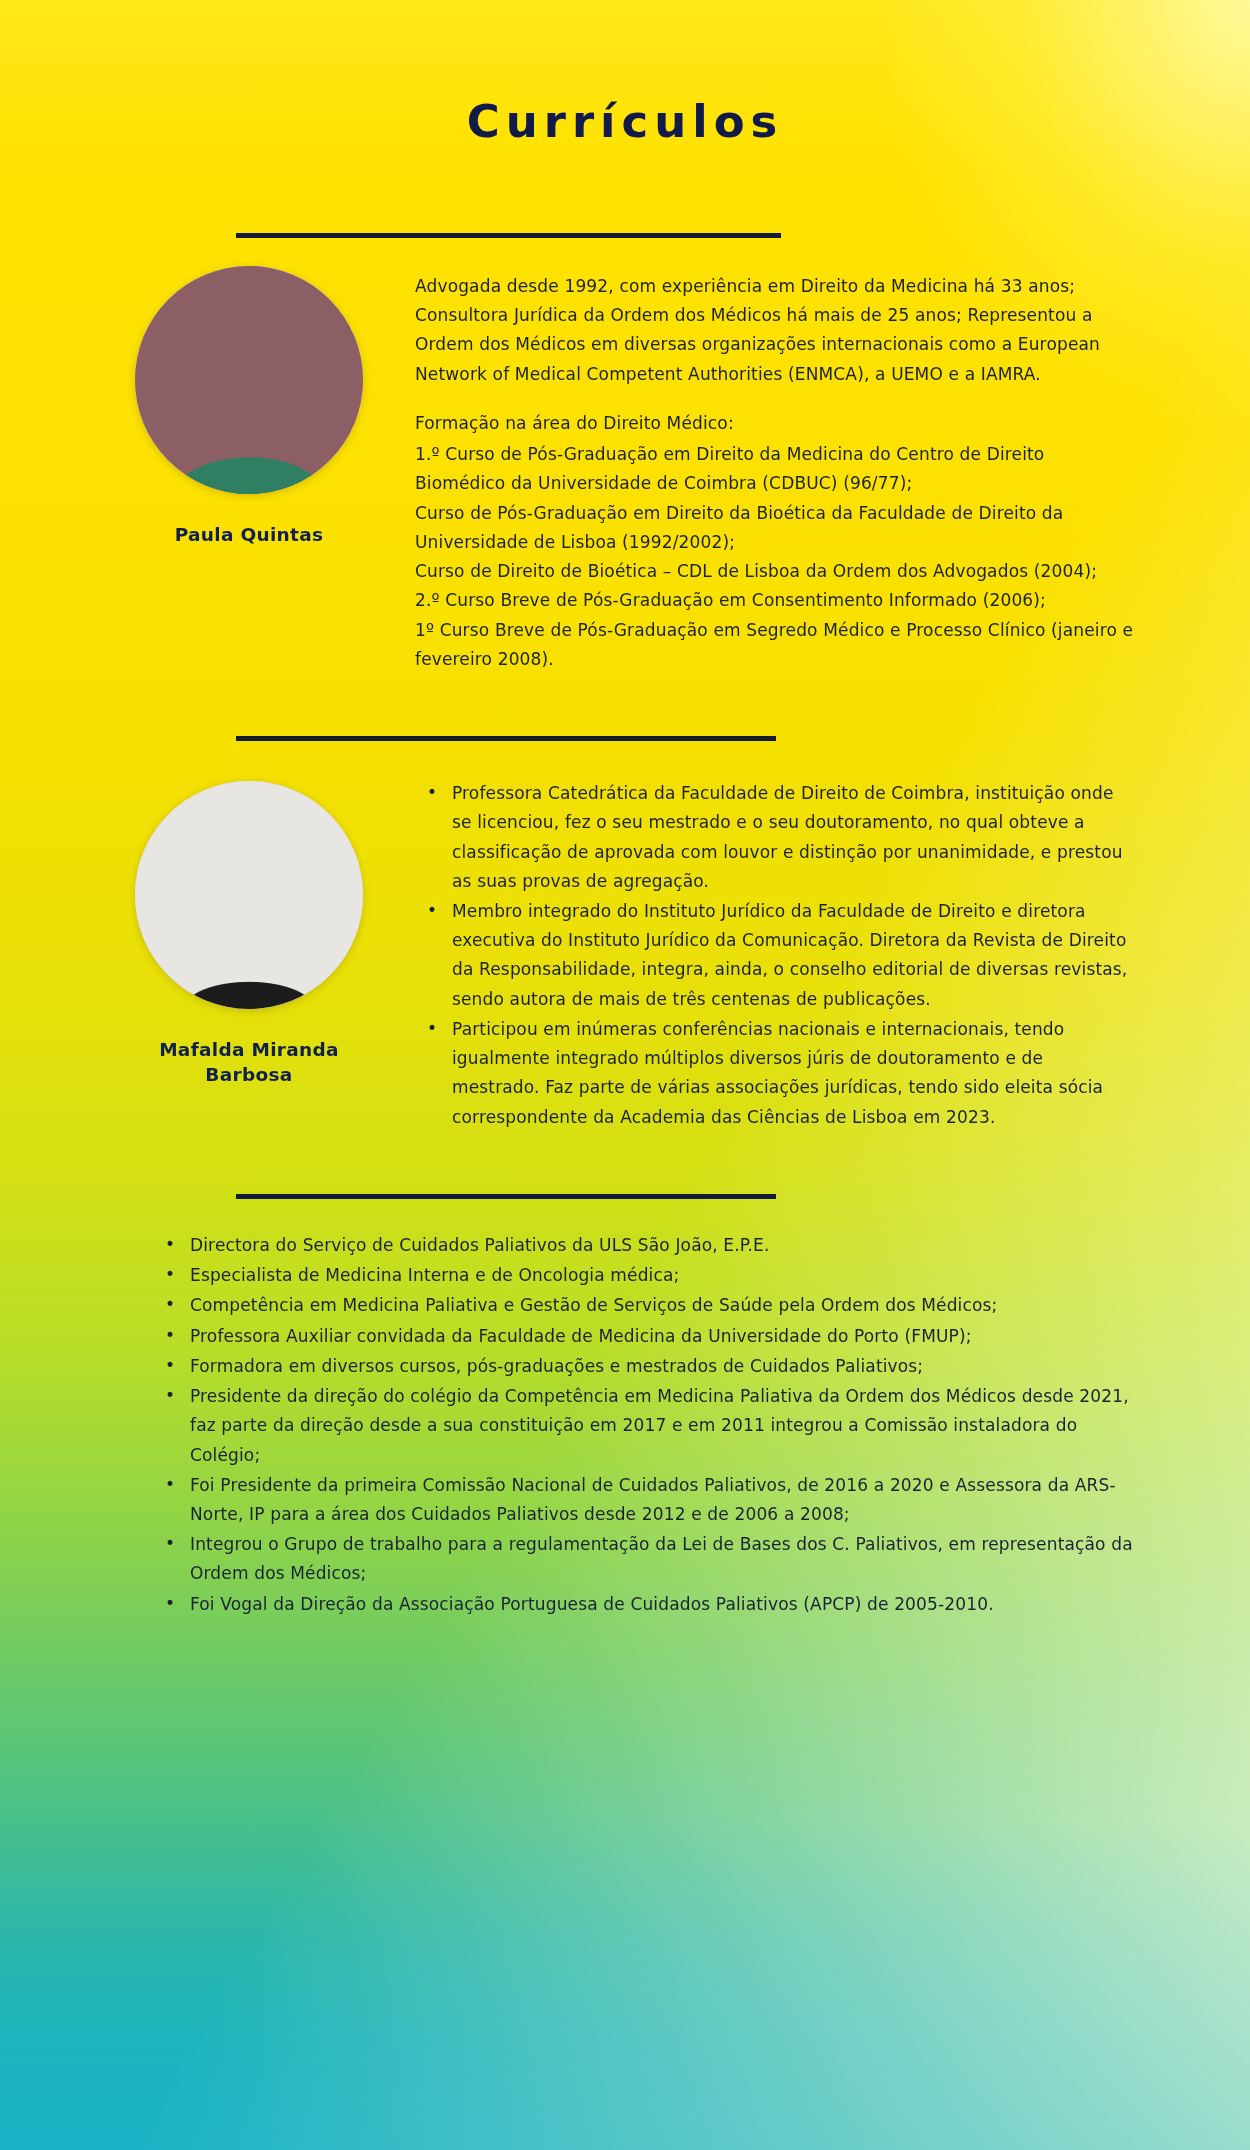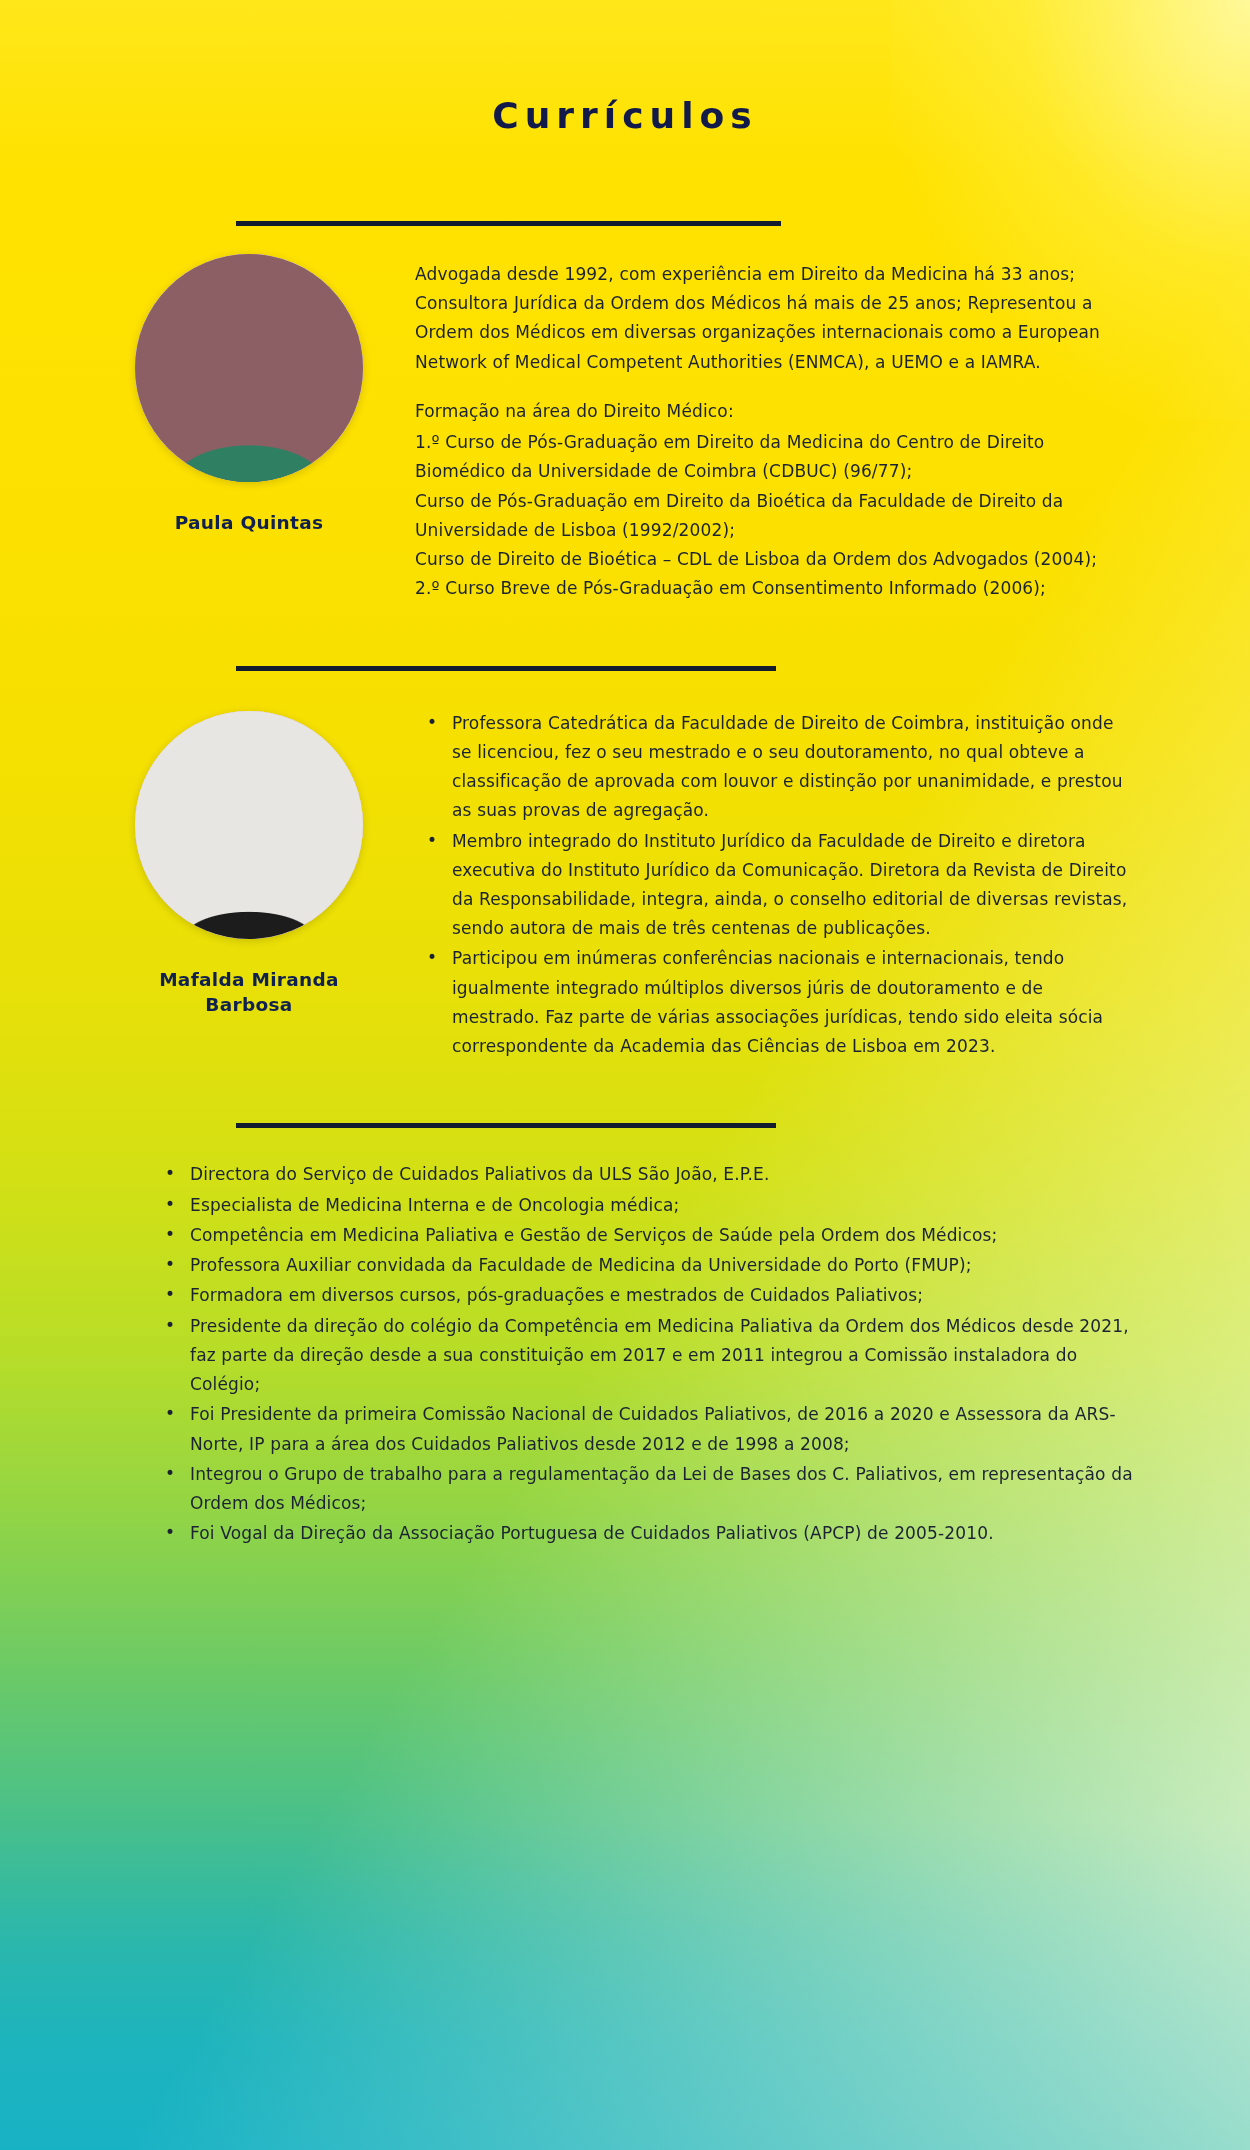--- a/index.html
+++ b/index.html
@@ -49,21 +49,21 @@
     pointer-events: none;
   }
   .content {
     position: relative;
     z-index: 2;
     padding: 0;
   }
   h1.title {
     text-align: center;
     color: #121a4a;
-    font-size: 36px;
+    font-size: 45px;
     font-weight: 700;
     letter-spacing: 6px;
     margin: 0;
     padding-top: 95px;
     font-family: "DejaVu Sans", sans-serif;
   }
 
   .section {
     position: relative;
     padding-left: 118px;
@@ -206,20 +206,21 @@
           </div>
           <div class="name">Paula Quintas</div>
         </div>
         <div class="body">
           <p>Advogada desde 1992, com experiência em Direito da Medicina há 33 anos; Consultora Jurídica da Ordem dos Médicos há mais de 25 anos; Representou a Ordem dos Médicos em diversas organizações internacionais como a European Network of Medical Competent Authorities (ENMCA), a UEMO e a IAMRA.</p>
           <p class="sub">Formação na área do Direito Médico:</p>
           <p>1.º Curso de Pós-Graduação em Direito da Medicina do Centro de Direito Biomédico da Universidade de Coimbra (CDBUC) (96/77);</p>
           <p>Curso de Pós-Graduação em Direito da Bioética da Faculdade de Direito da Universidade de Lisboa (1992/2002);</p>
           <p>Curso de Direito de Bioética – CDL de Lisboa da Ordem dos Advogados (2004);</p>
           <p>2.º Curso Breve de Pós-Graduação em Consentimento Informado (2006);</p>
+          <p>1º Curso Breve de Pós-Graduação em Segredo Médico e Processo Clínico (janeiro e fevereiro 2008).</p>
         </div>
       </div>
     </div>
 
     <div class="section sec2">
       <div class="rule"></div>
       <div class="row">
         <div class="person">
           <div class="photo p2">
             <div class="bg"></div>
@@ -240,21 +241,21 @@
       <div class="rule"></div>
       <div class="row">
         <div class="body">
           <ul class="bullets">
             <li>Directora do Serviço de Cuidados Paliativos da ULS São João, E.P.E.</li>
             <li>Especialista de Medicina Interna e de Oncologia médica;</li>
             <li>Competência em Medicina Paliativa e Gestão de Serviços de Saúde pela Ordem dos Médicos;</li>
             <li>Professora Auxiliar convidada da Faculdade de Medicina da Universidade do Porto (FMUP);</li>
             <li>Formadora em diversos cursos, pós-graduações e mestrados de Cuidados Paliativos;</li>
             <li>Presidente da direção do colégio da Competência em Medicina Paliativa da Ordem dos Médicos desde 2021, faz parte da direção desde a sua constituição em 2017 e em 2011 integrou a Comissão instaladora do Colégio;</li>
-            <li>Foi Presidente da primeira Comissão Nacional de Cuidados Paliativos, de 2016 a 2020 e Assessora da ARS-Norte, IP para a área dos Cuidados Paliativos desde 2012 e de 1998 a 2008;</li>
+            <li>Foi Presidente da primeira Comissão Nacional de Cuidados Paliativos, de 2016 a 2020 e Assessora da ARS-Norte, IP para a área dos Cuidados Paliativos desde 2012 e de 2006 a 2008;</li>
             <li>Integrou o Grupo de trabalho para a regulamentação da Lei de Bases dos C. Paliativos, em representação da Ordem dos Médicos;</li>
             <li>Foi Vogal da Direção da Associação Portuguesa de Cuidados Paliativos (APCP) de 2005-2010.</li>
           </ul>
         </div>
       </div>
     </div>
 
   </div>
 </div>
 

